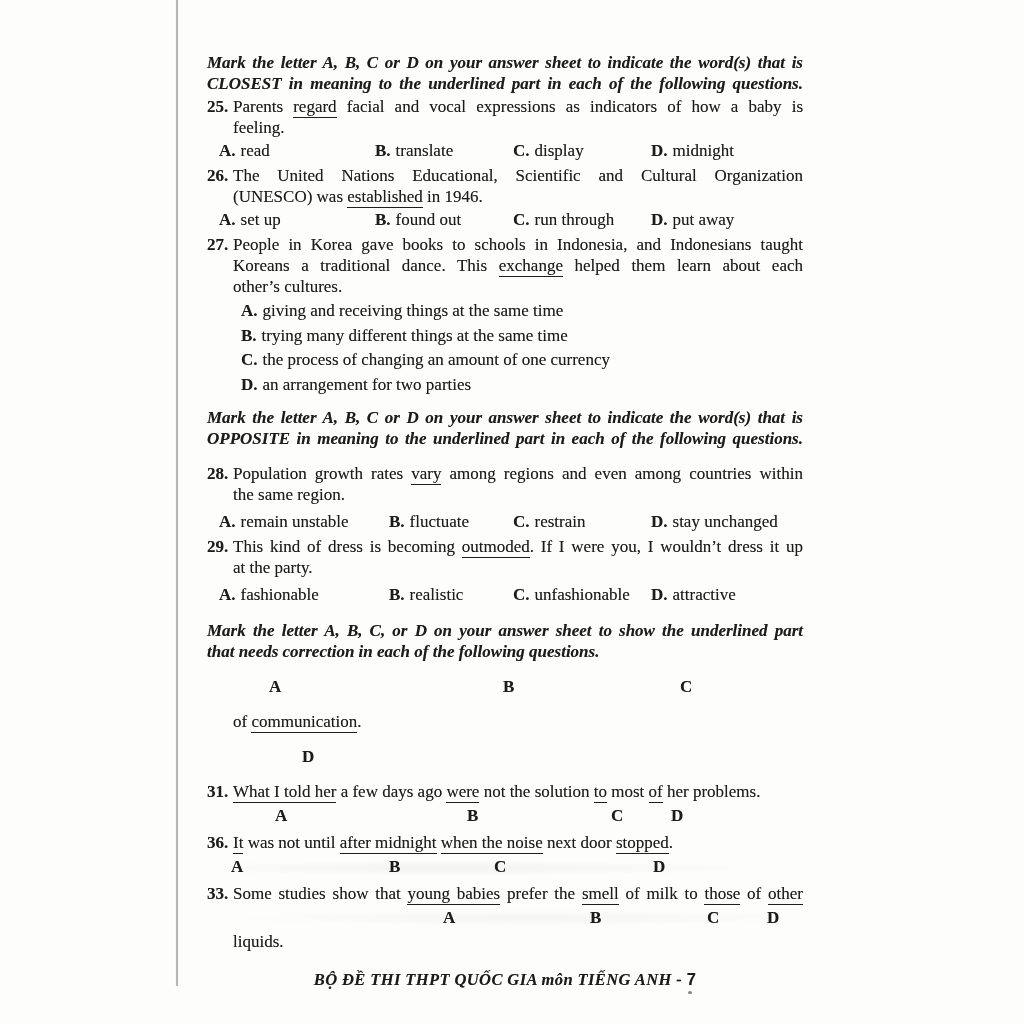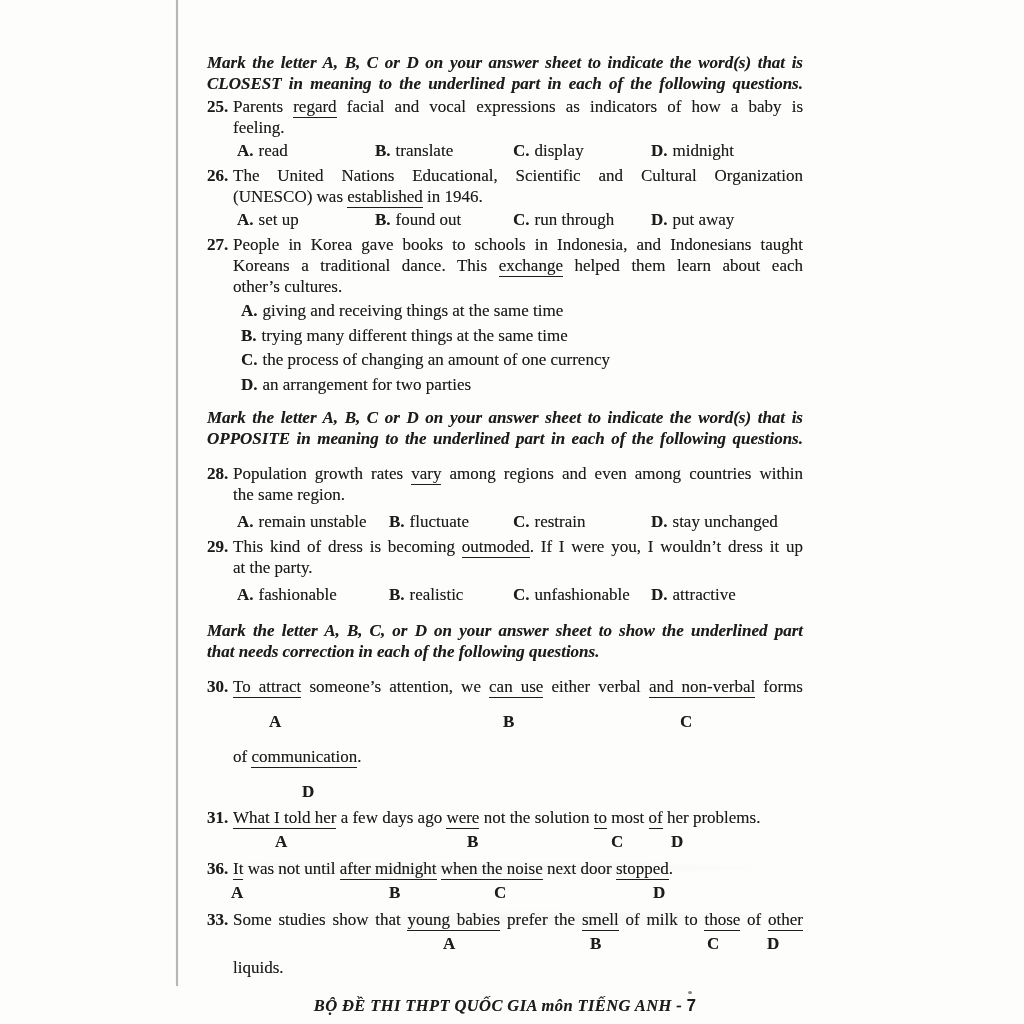--- a/index.html
+++ b/index.html
@@ -12,33 +12,33 @@
   }
   .spine{position:absolute;left:176px;top:0;width:2px;height:986px;background:#b6b6b6;box-shadow:0 0 1px #c8c8c8;}
   .content{position:absolute;left:207px;top:52px;width:596px;}
   .instr{font-weight:bold;font-style:italic;}
   .jl{text-align:justify;text-align-last:justify;text-justify:inter-word;}
   .stem{position:relative;padding-left:26px;}
   .stem .num{position:absolute;left:0;top:0;font-weight:bold;padding-left:0;}
   .u{border-bottom:1.8px solid #1e1e1e;padding-bottom:1px;}
   .optrow{position:relative;height:21px;margin-top:2px;margin-bottom:4px;}
   .optrow .cell{position:absolute;top:0;white-space:nowrap;}
-  .optrow .cA{left:30px}.optrow .cB{left:168px}.optrow .cC{left:306px}.optrow .cD{left:444px}
+  .optrow .cA{left:12px}.optrow .cB{left:168px}.optrow .cC{left:306px}.optrow .cD{left:444px}
   .optrow.shiftB .cB{left:182px}
   .ok{font-weight:bold;margin-right:5px;}
   .optlist{margin-left:34px;margin-top:2px;}
   .optlist .optline{line-height:24.5px;}
   .lrow{position:relative;height:21px;}
   .lm{position:absolute;top:0;font-weight:bold;}
   .q30a .m0{left:62px}.q30a .m1{left:296px}.q30a .m2{left:473px}
   .q30b .m0{left:95px}
   .q31m .m0{left:68px}.q31m .m1{left:260px}.q31m .m2{left:404px}.q31m .m3{left:464px}
   .q32m .m0{left:24px}.q32m .m1{left:182px}.q32m .m2{left:287px}.q32m .m3{left:446px}
   .q33m .m0{left:236px}.q33m .m1{left:383px}.q33m .m2{left:500px}.q33m .m3{left:560px}
-  .mt2{margin-top:2px}.mt3{margin-top:3px}.mt4{margin-top:14px}.mt5{margin-top:5px}
+  .mt2{margin-top:2px}.mt3{margin-top:3px}.mt4{margin-top:14px}.mt5{margin-top:14px}
   .mt6{margin-top:6px}.mt10{margin-top:10px}.mt15{margin-top:15px}
   .footer{margin-top:17px;text-align:center;font-weight:bold;font-style:italic;font-size:16.5px;letter-spacing:.4px;}
   .footer .pg{font-style:normal;font-family:"Liberation Sans","DejaVu Sans",sans-serif;font-weight:bold;}
   .smudge{position:absolute;pointer-events:none;}
   .sm1{left:240px;top:860px;width:540px;height:16px;background:radial-gradient(ellipse at 40% 50%,rgba(110,110,110,.07),rgba(110,110,110,0) 70%);}
   .sm2{left:220px;top:910px;width:560px;height:16px;background:radial-gradient(ellipse at 55% 50%,rgba(110,110,110,.06),rgba(110,110,110,0) 70%);}
   .dot{position:absolute;left:688px;top:991px;width:4px;height:3px;border-radius:50%;background:#6f6f6f;opacity:.85;}
 </style>
 </head>
 <body>
@@ -115,21 +115,20 @@
       <span class="cell cD"><b class="ok">D.</b><span>attractive</span></span>
     </div>
   </div>
 
   <div class="instr mt15">
     <div class="jl">Mark the letter A, B, C, or D on your answer sheet to show the underlined part</div>
     <div>that needs correction in each of the following questions.</div>
   </div>
 
   <div class="q mt4">
-    <div class="stem jl"><span class="num">30.</span><span class="u">To attract</span><span> someone’s attention, we </span><span class="u">can use</span><span> either verbal </span><span class="u">and non-verbal</span><span> forms</span></div>
     <div class="lrow q30a mt4">
       <span class="lm m0">A</span>
       <span class="lm m1">B</span>
       <span class="lm m2">C</span>
     </div>
     <div class="stem mt4"><span>of </span><span class="u">communication</span><span>.</span></div>
     <div class="lrow q30b mt4">
       <span class="lm m0">D</span>
     </div>
   </div>

